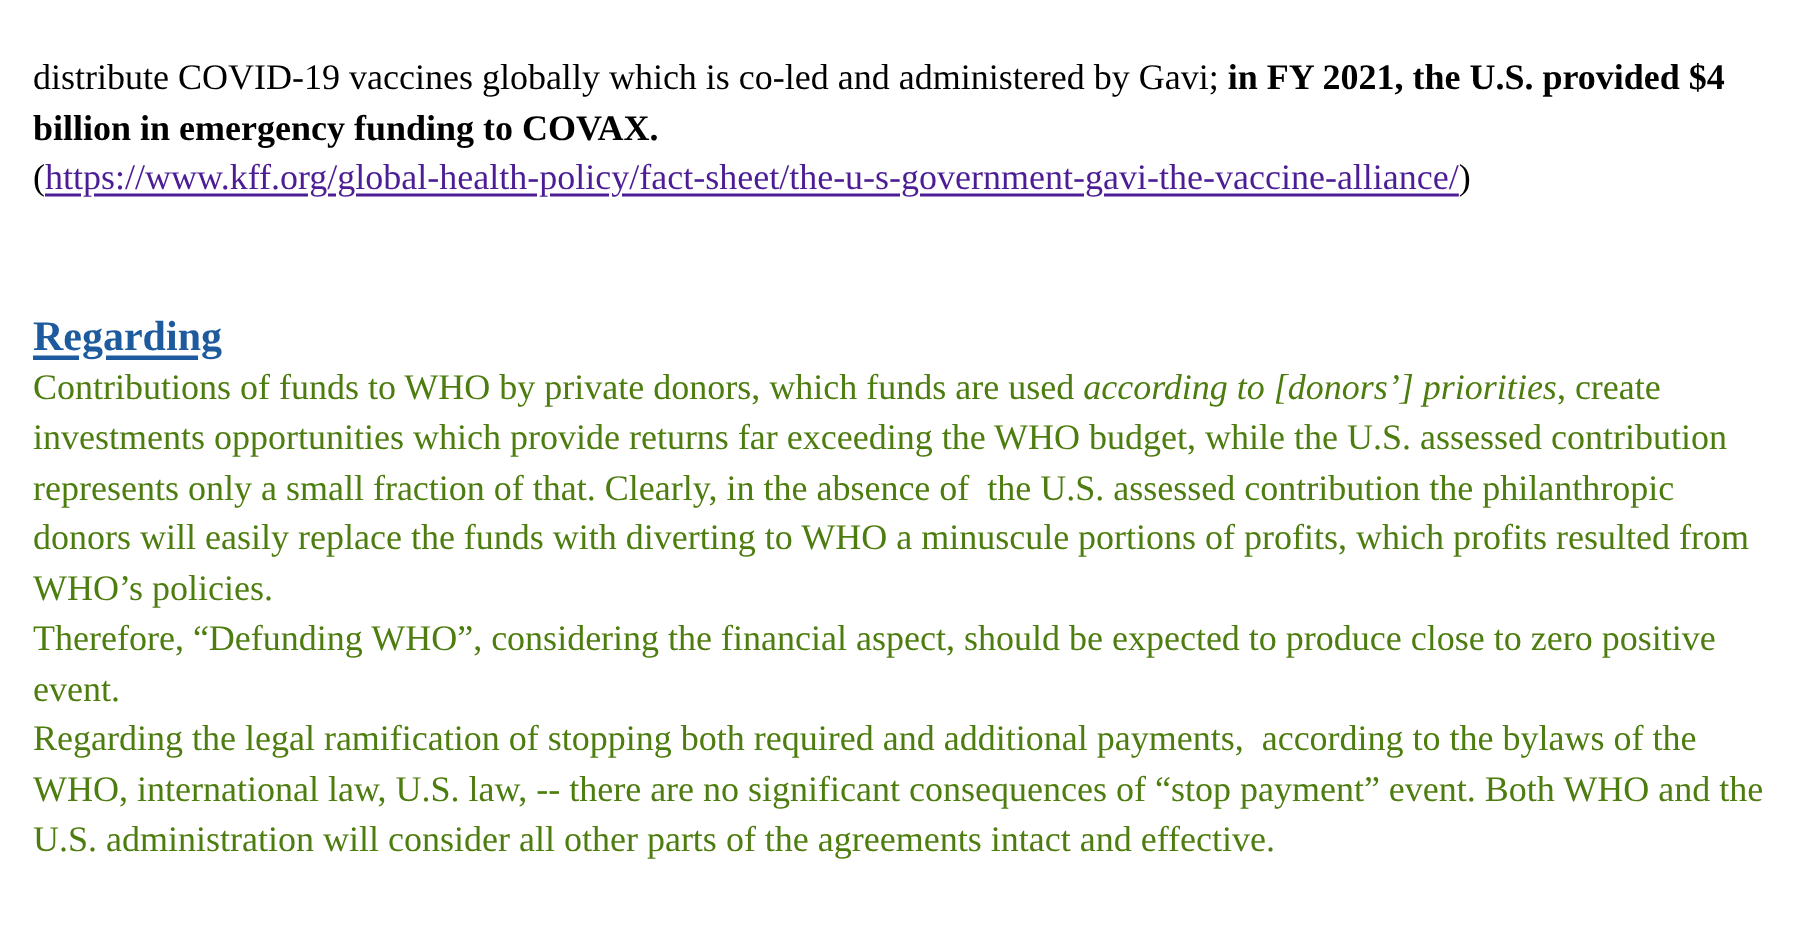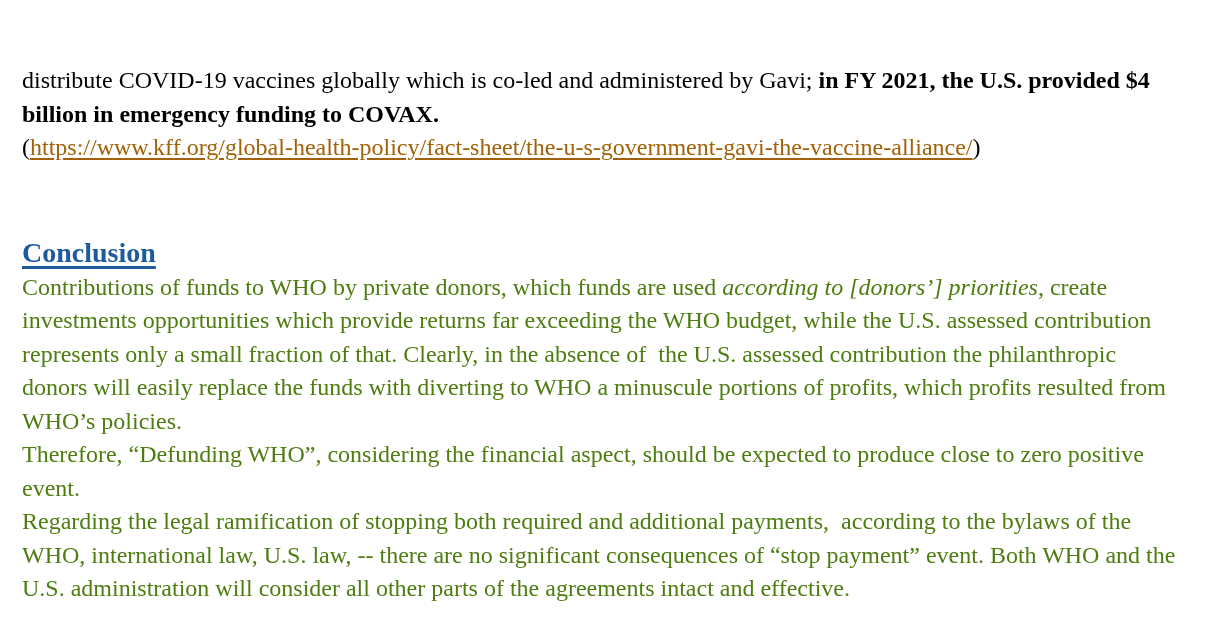--- a/index.html
+++ b/index.html
@@ -21,30 +21,29 @@
     background: #ffffff;
   }
   .para {
     margin: 0;
     font-size: 24px;
     line-height: 33.5px;
     white-space: pre-wrap;
   }
   .intro-para {
     color: #000000;
-    margin-top: 28px;
   }
   .intro-bold {
     font-weight: bold;
   }
   .link-line {
     color: #000000;
   }
   .source-link {
-    color: #a16207;
+    color: #4c1d95;
     text-decoration: underline;
     text-decoration-thickness: 2px;
     text-underline-offset: 3px;
     cursor: pointer;
   }
   .conclusion-heading {
     margin: 70px 0 0 0;
     font-size: 28px;
     line-height: 36px;
     font-weight: bold;
@@ -64,21 +63,21 @@
 </style>
 </head>
 <body>
 
 <div class="doc">
 
   <p class="para intro-para"><span>distribute COVID-19 vaccines globally which is co-led and administered by Gavi; </span><span class="intro-bold">in FY 2021, the U.S. provided $4 billion in emergency funding to COVAX.</span></p>
 
   <p class="para link-line"><span>(</span><a class="source-link">https://www.kff.org/global-health-policy/fact-sheet/the-u-s-government-gavi-the-vaccine-alliance/</a><span>)</span></p>
 
-  <h2 class="conclusion-heading"><span class="heading-text">Conclusion</span></h2>
+  <h2 class="conclusion-heading"><span class="heading-text">Regarding</span></h2>
 
   <p class="para body-para"><span>Contributions of funds to WHO by private donors, which funds are used </span><span class="italic">according to [donors’] priorities</span><span>, create investments opportunities which provide returns far exceeding the WHO budget, while the U.S. assessed contribution represents only a small fraction of that. Clearly, in the absence of  the U.S. assessed contribution the philanthropic donors will easily replace the funds with diverting to WHO a minuscule portions of profits, which profits resulted from WHO’s policies.</span></p>
 
   <p class="para body-para">Therefore, “Defunding WHO”, considering the financial aspect, should be expected to produce close to zero positive event.</p>
 
   <p class="para body-para">Regarding the legal ramification of stopping both required and additional payments,  according to the bylaws of the WHO, international law, U.S. law, -- there are no significant consequences of “stop payment” event. Both WHO and the U.S. administration will consider all other parts of the agreements intact and effective.</p>
 
 </div>
 
 </body></html>

